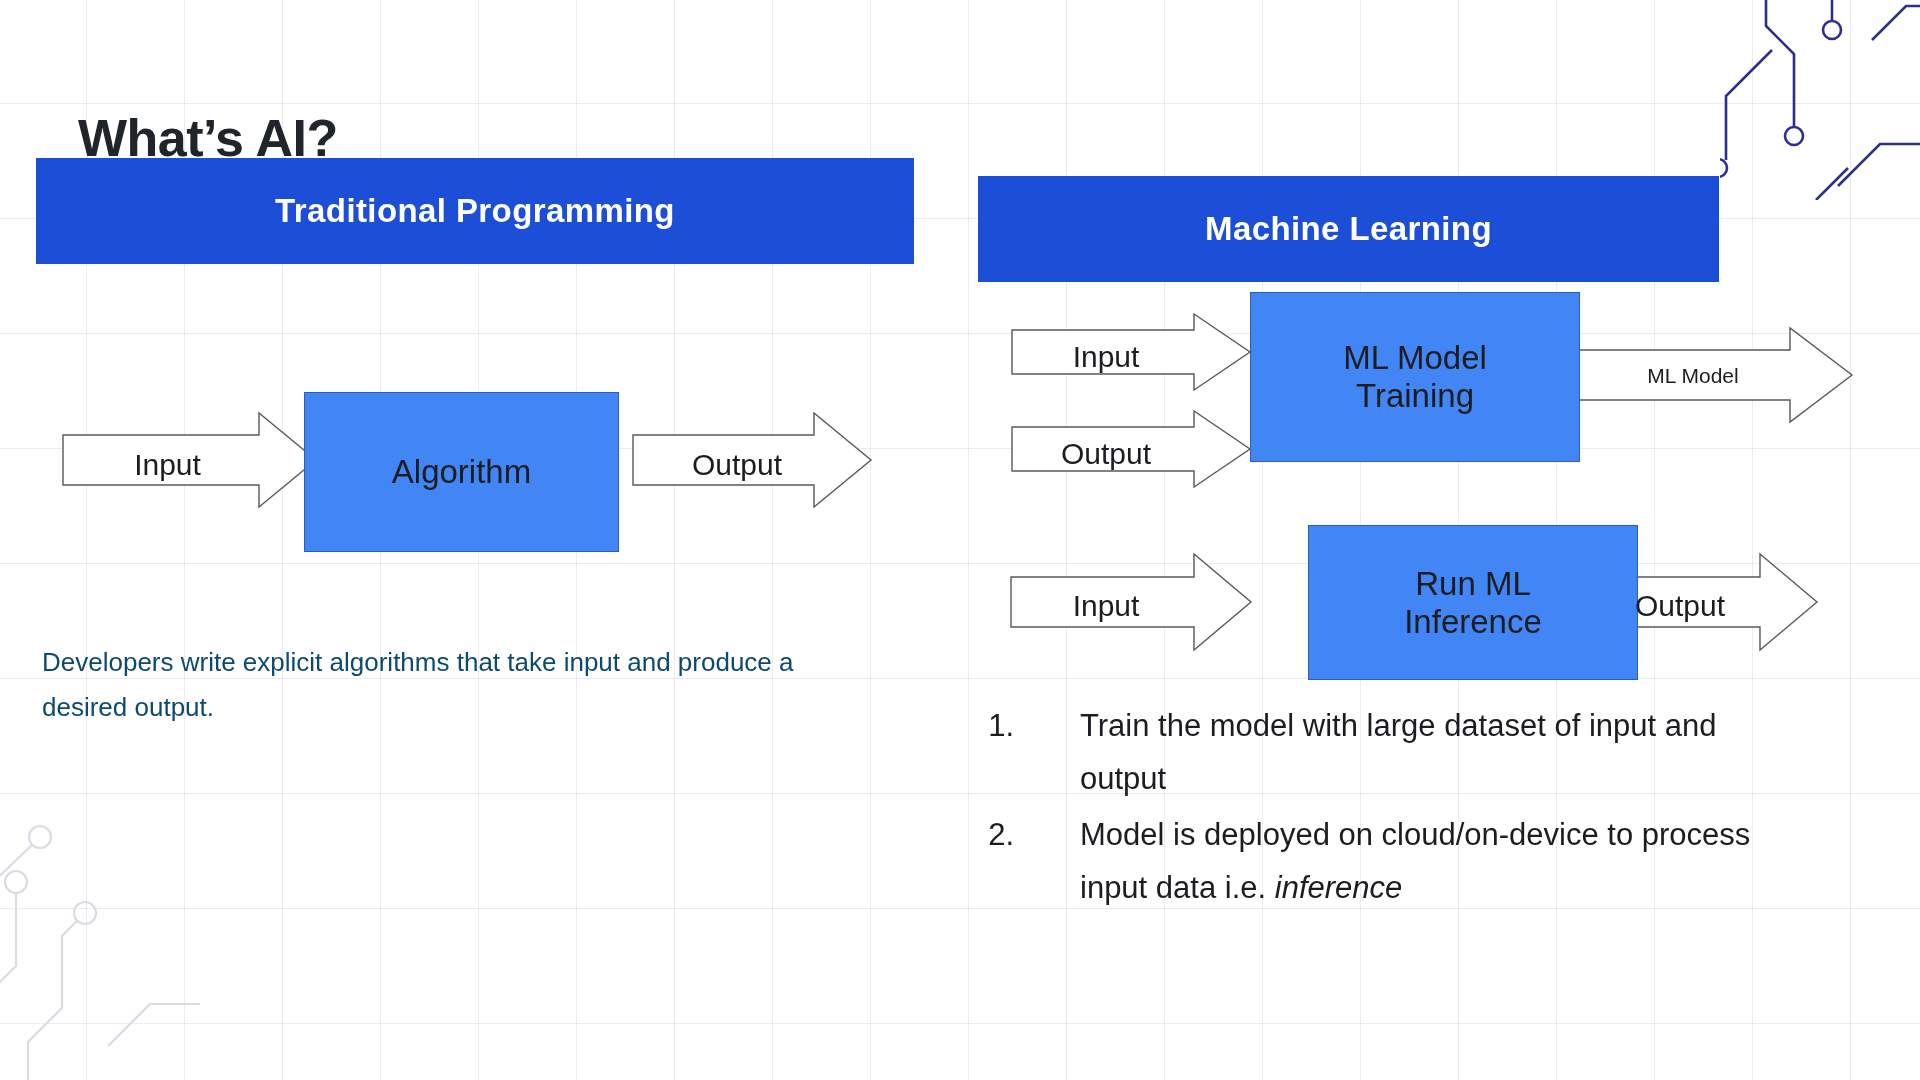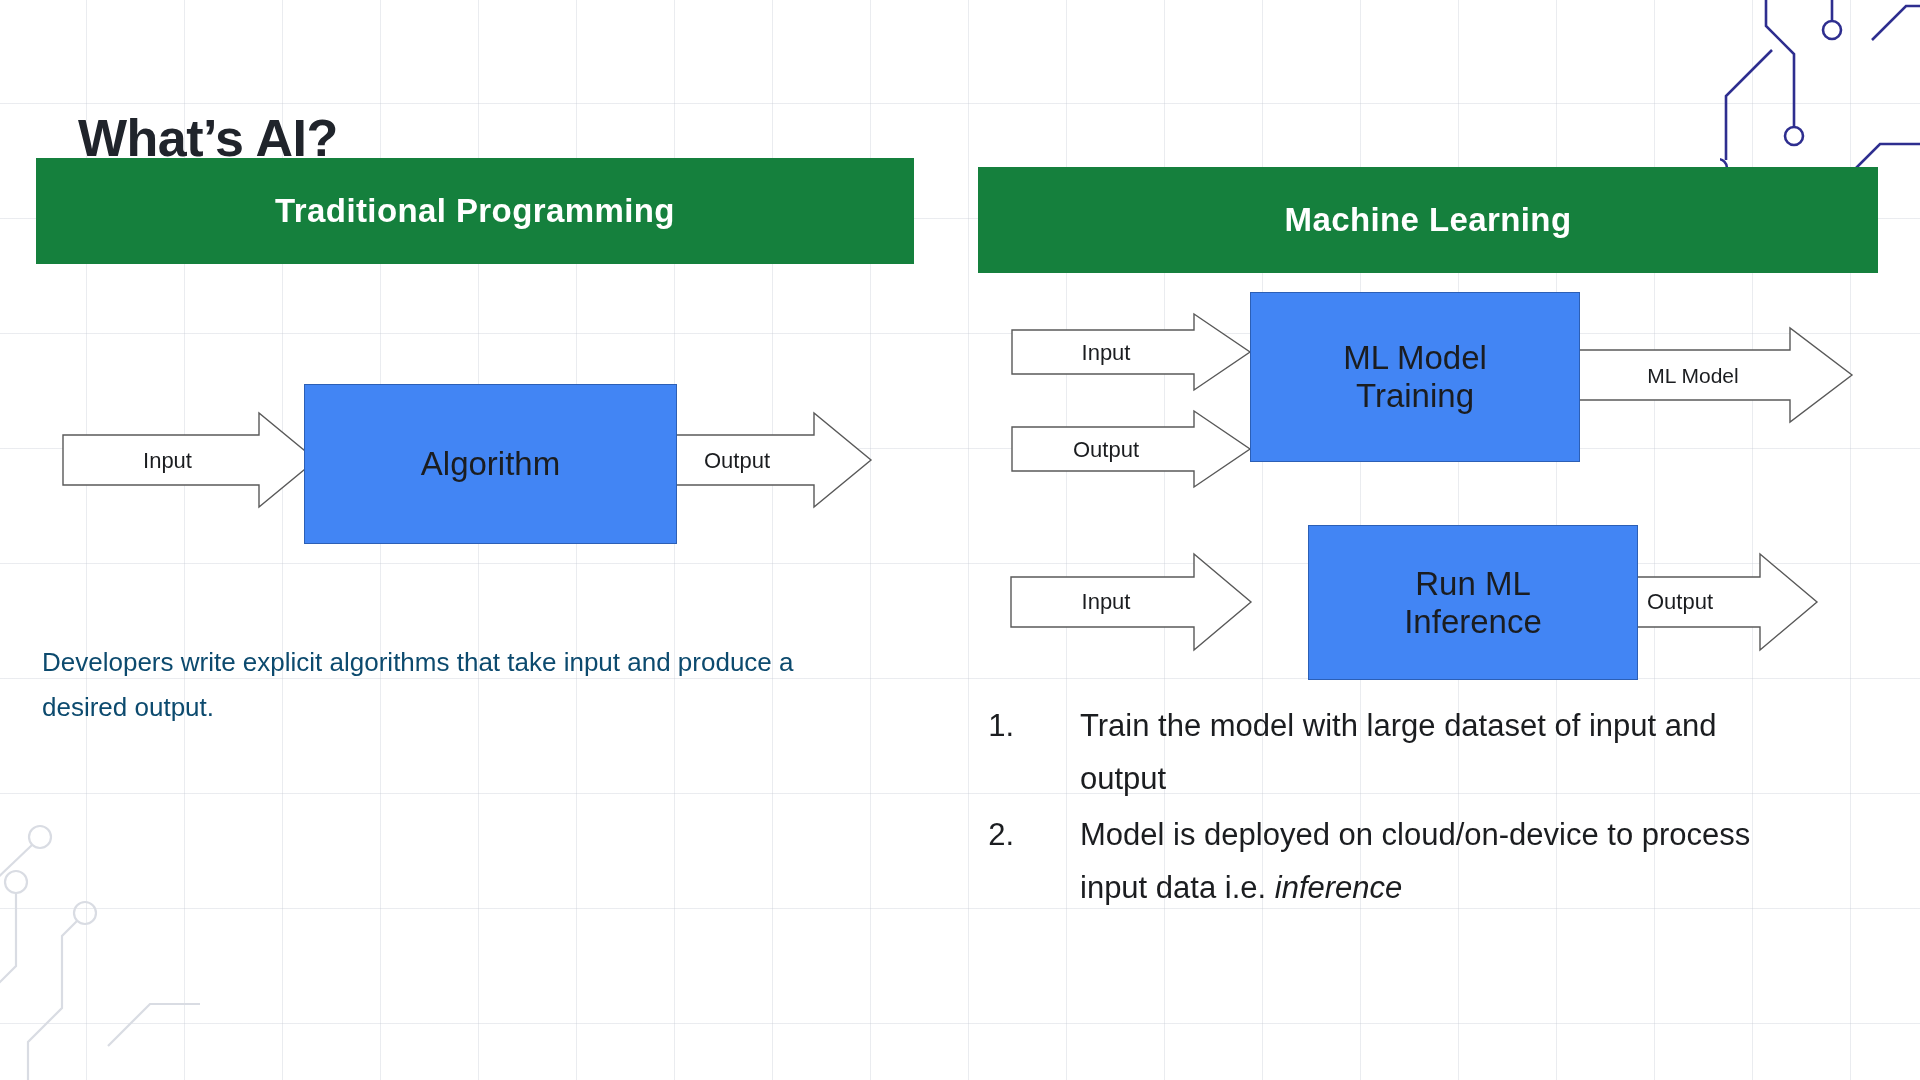--- a/index.html
+++ b/index.html
@@ -30,46 +30,46 @@
   #page-title{
     position:absolute; left:78px; top:62px;
     font-size:52px; font-weight:bold; color:#20242b;
     letter-spacing:-0.5px;
     margin-top:46px;
   }
 
   
   .col-header{
     position:absolute; height:106px;
-    background:#15803d;
+    background:#1d4ed8;
     display:flex; align-items:center; justify-content:center;
     color:#ffffff; font-size:33px; font-weight:bold;
     letter-spacing:.4px;
   }
   #hdr-left { left:36px;  top:158px; width:878px; }
-  #hdr-right{ left:978px; top:167px; width:900px; }
+  #hdr-right{ left:978px; top:176px; width:741px; }
 
   
   .proc-box{
     position:absolute;
     background:#4285f4;
     border:1px solid #2c5fb5;
     display:flex; align-items:center; justify-content:center;
     text-align:center; color:#1b1d20;
     font-size:33px; line-height:1.15;
     z-index:3;
   }
   .blk-arrow{
     position:absolute;
     z-index:2;
   }
   .blk-arrow svg{ display:block; width:100%; height:100%; overflow:visible; }
   .arrow-label{
     position:absolute;
-    font-size:22px; color:#1b1d20;
+    font-size:30px; color:#1b1d20;
     white-space:nowrap;
     z-index:4;
   }
 
   
   #left-body{
     position:absolute; left:42px; top:640px; width:840px;
     font-size:26px; line-height:1.72; color:#0c4a6e;
   }
   #right-list{
@@ -117,21 +117,21 @@
 
 <div class="col-header" id="hdr-right">Machine Learning</div>
 
 <div class="blk-arrow" style="left:62px; top:412px; width:255px; height:96px;">
   <svg viewBox="0 0 255 96" preserveAspectRatio="none" fill="#ffffff" stroke="#595959" stroke-width="1.4">
     <path d="M1 23 L197 23 L197 1 L254 48 L197 95 L197 73 L1 73 Z" vector-effect="non-scaling-stroke"></path>
   </svg>
 </div>
 <div class="arrow-label" style="left:80px; top:448px; width:175px; text-align:center;">Input</div>
 
-<div class="proc-box" style="left:304px; top:384px; width:373px; height:160px;">Algorithm</div>
+<div class="proc-box" style="left:304px; top:392px; width:315px; height:160px;">Algorithm</div>
 
 <div class="blk-arrow" style="left:632px; top:412px; width:240px; height:96px;">
   <svg viewBox="0 0 240 96" preserveAspectRatio="none" fill="#ffffff" stroke="#595959" stroke-width="1.4">
     <path d="M1 23 L182 23 L182 1 L239 48 L182 95 L182 73 L1 73 Z" vector-effect="non-scaling-stroke"></path>
   </svg>
 </div>
 <div class="arrow-label" style="left:652px; top:448px; width:170px; text-align:center;">Output</div>
 
 <div class="blk-arrow" style="left:1011px; top:313px; width:240px; height:78px;">
   <svg viewBox="0 0 240 78" preserveAspectRatio="none" fill="#ffffff" stroke="#595959" stroke-width="1.4">

